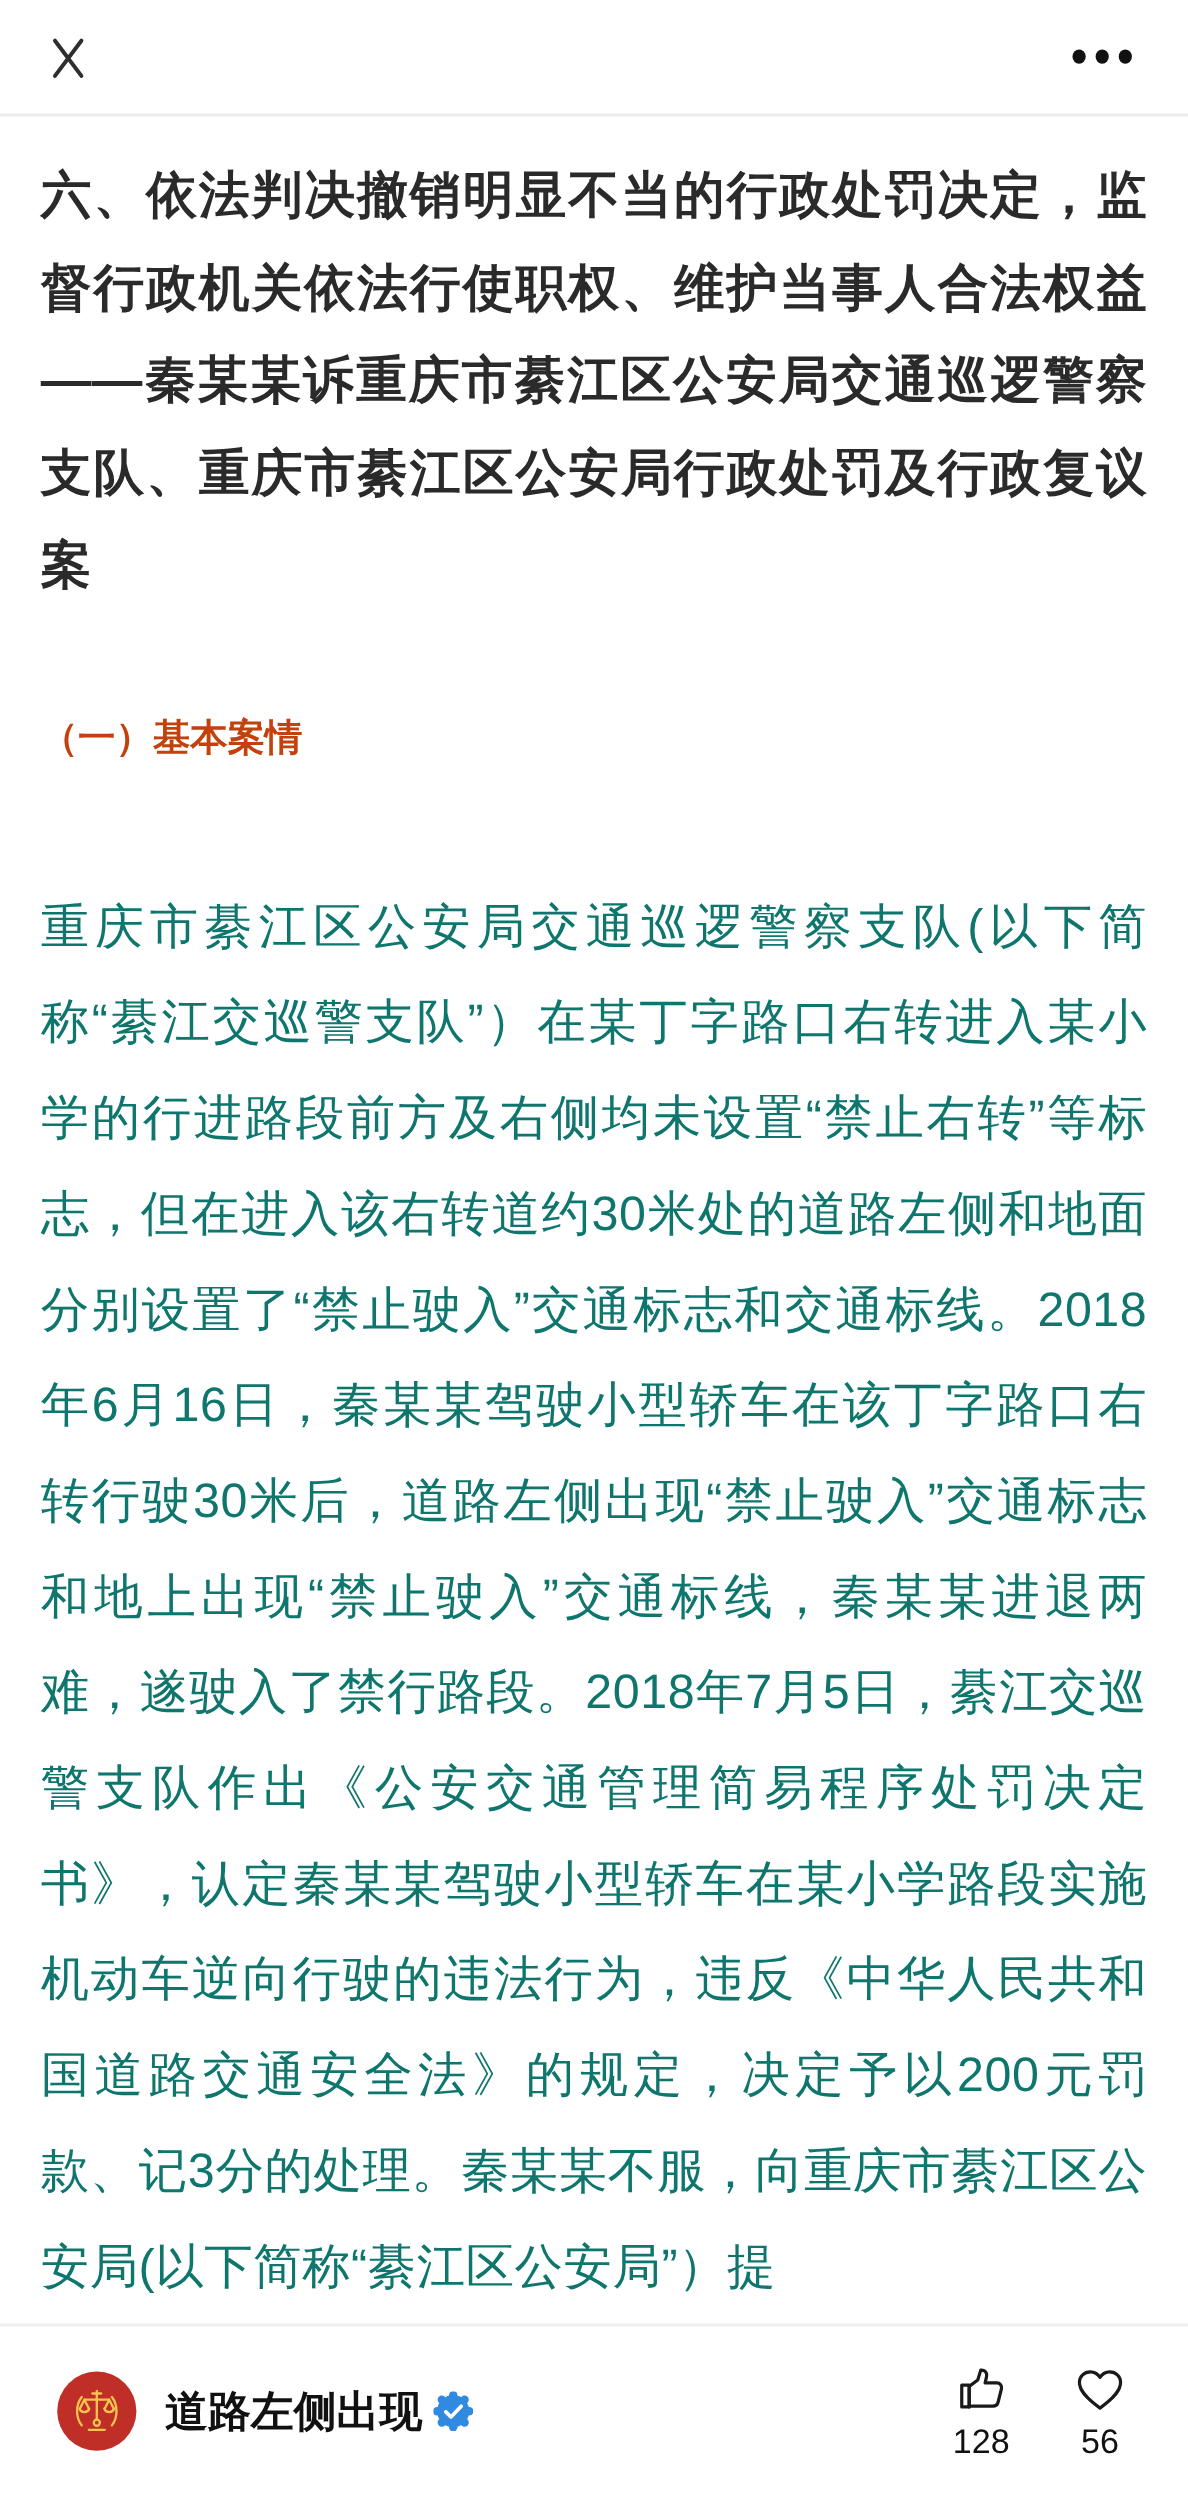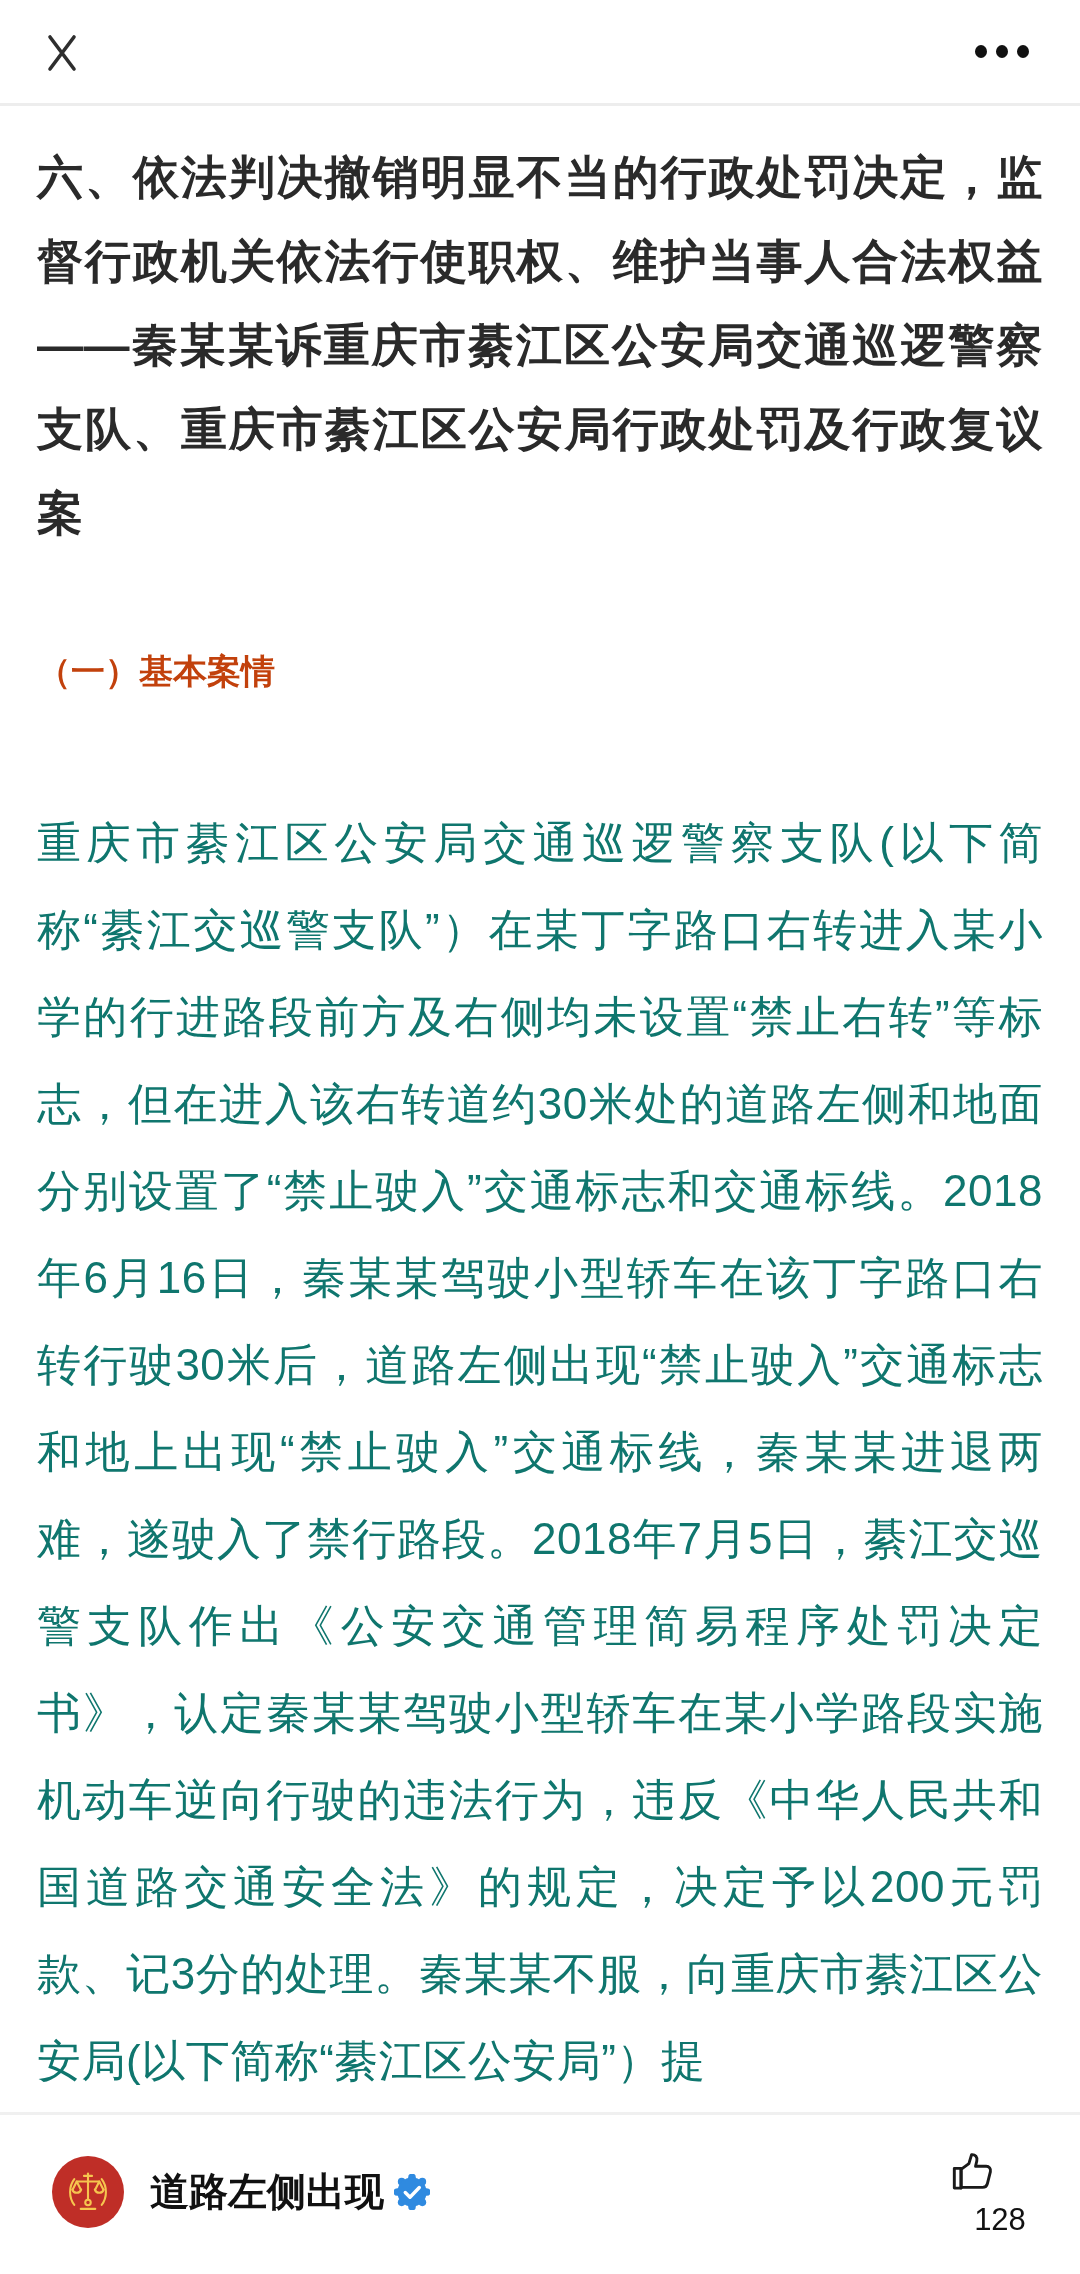--- a/index.html
+++ b/index.html
@@ -108,20 +108,21 @@
 
   .actions {
     margin-left: auto;
     display: flex;
     align-items: flex-start;
   }
   .action {
     width: 108px;
     display: flex;
     flex-direction: column;
+    align-items: center;
     gap: 4px;
     background: none; border: none;
     cursor: pointer;
     padding: 0;
   }
   .action.comment { width: 132px; }
   .action-label {
     font-size: 31px;
     color: #111;
     white-space: nowrap;
@@ -206,15 +207,23 @@
           <g stroke="#1a1a1a" stroke-width="2.8" fill="none" stroke-linecap="round" stroke-linejoin="round">
             <path d="M8 21.5 h6.5 v19 H8 z"></path>
             <path d="M14.5 40.5 V22.5 l7.5 -5.5 2.6 -8.7 c3.6 -0.3 5.9 2.3 5 6.1 l-1.2 5.1 h10.3 c2.7 0 4.7 2.5 4 5.1 l-2.9 11.6 c-0.5 2.1 -2.4 3.6 -4.6 3.6 H14.5 z"></path>
           </g>
         </svg>
       </span>
       <span class="action-label">128</span>
     </button>
 
 
+    <button class="action">
+      <span>
+        <svg class="icon-svg" width="52" height="52" viewBox="0 0 50 50">
+          <path d="M25 41.5 C12.5 32.5 7 26 7 19 7 13.7 11.3 9.8 16.5 9.8 c3.4 0 6.6 1.9 8.5 4.8 1.9 -2.9 5.1 -4.8 8.5 -4.8 5.2 0 9.5 3.9 9.5 9.2 0 7 -5.5 13.5 -18 22.5 z" stroke="#1a1a1a" stroke-width="2.8" fill="none" stroke-linecap="round" stroke-linejoin="round"></path>
+        </svg>
+      </span>
+      <span class="action-label">56</span>
+    </button>
 
   </div>
 </footer>
 
 </body></html>

